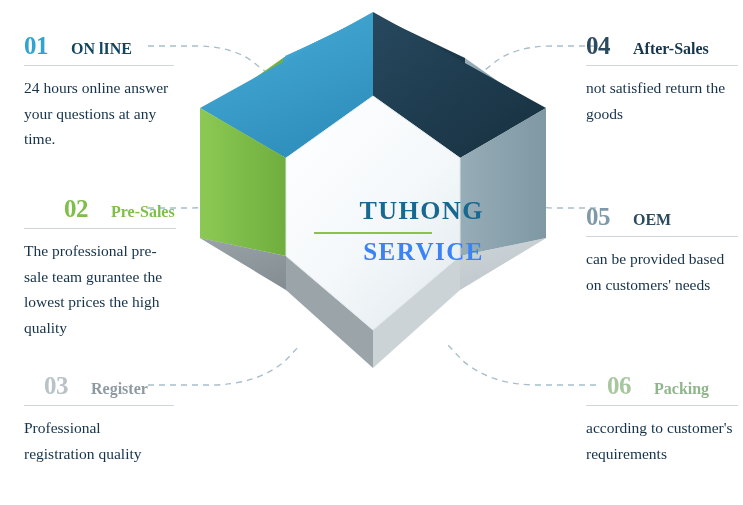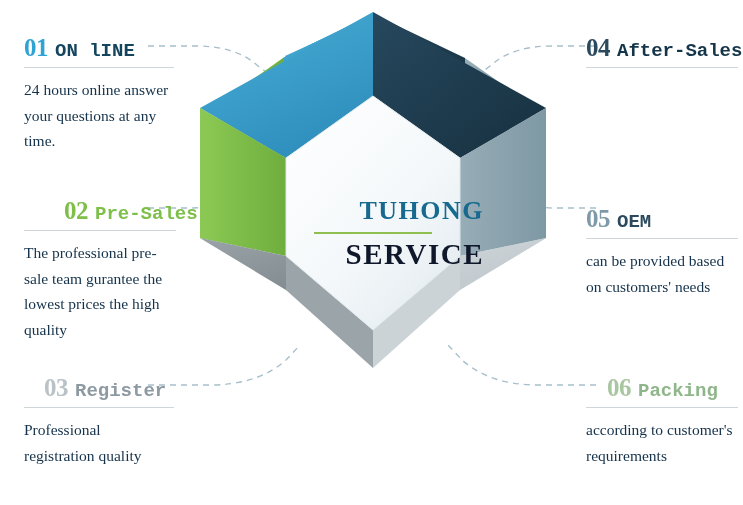--- a/index.html
+++ b/index.html
@@ -22,33 +22,33 @@
     height: 505px;
   }
 
   
   .block {
     position: absolute;
   }
   .block .head {
     display: flex;
     align-items: baseline;
-    gap: 7px;
+    gap: 23px;
     white-space: nowrap;
   }
   .block .num {
     font-size: 25px;
     font-weight: bold;
     letter-spacing: -0.5px;
     font-family: "Liberation Serif", serif;
   }
   .block .title {
-    font-size: 19px;
-    font-weight: bold;
-    font-family: Liberation Mono, monospace;
+    font-size: 16px;
+    font-weight: bold;
+    font-family: Liberation Serif, serif;
     margin-top: 13px;
   }
   .block .rule {
     height: 1px;
     background: #cfd6da;
     margin-top: 5px;
     margin-bottom: 9px;
   }
   .block .body {
     font-size: 15.5px;
@@ -100,24 +100,24 @@
     font-family: "Liberation Serif", serif;
     pointer-events: none;
   }
   .center-label .l1 {
     font-size: 26px;
     font-weight: bold;
     letter-spacing: 1.5px;
     color: #18698f;
   }
   .center-label .l2 {
-    font-size: 29px;
+    font-size: 25px;
     font-weight: bold;
     letter-spacing: 1.5px;
-    color: #0f172a;
+    color: #3b82f6;
     margin-top: 4px;
   }
   .center-label .divider {
     width: 118px;
     height: 2px;
     background: #8fbf4e;
     margin: 6px auto 4px auto;
   }
 </style>
 </head>
@@ -261,20 +261,21 @@
     <div class="rule"></div>
     <div class="body">Professional registration quality</div>
   </div>
 
   <div class="block col-right c-dark" style="left:586px; top:27px; width:152px;">
     <div class="head">
       <span class="num">04</span>
       <span class="title">After-Sales</span>
     </div>
     <div class="rule"></div>
+    <div class="body">not satisfied return the goods</div>
   </div>
 
   <div class="block col-right c-steel" style="left:586px; top:198px; width:152px;">
     <div class="head">
       <span class="num">05</span>
       <span class="title">OEM</span>
     </div>
     <div class="rule"></div>
     <div class="body">can be provided based on customers' needs</div>
   </div>

